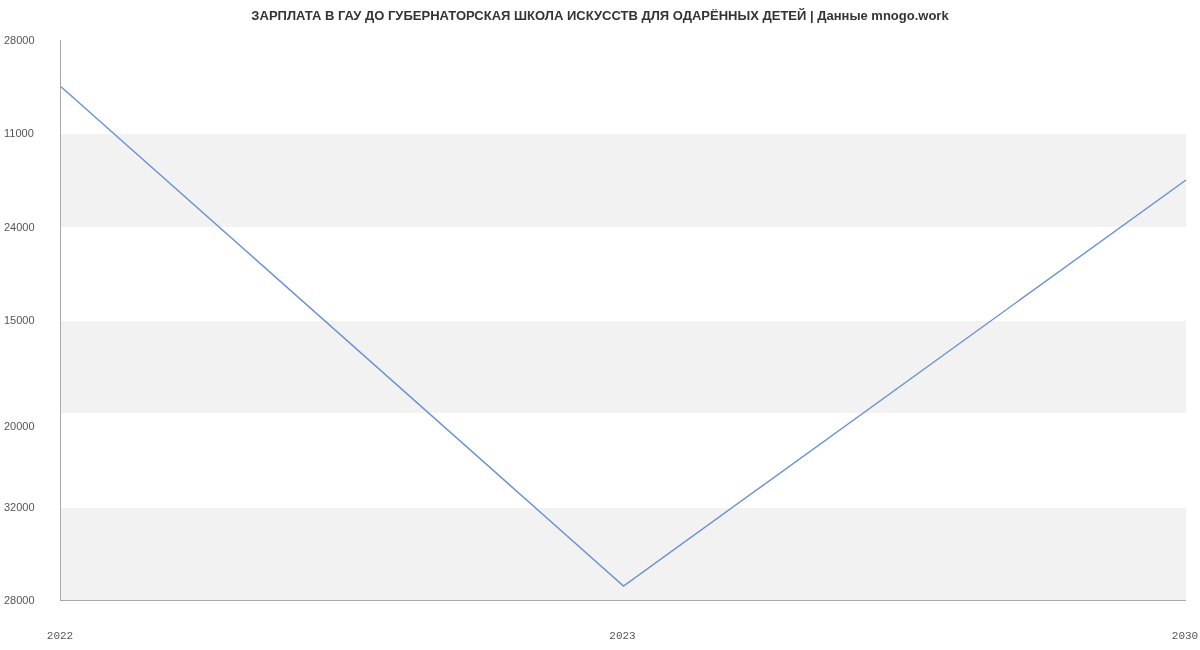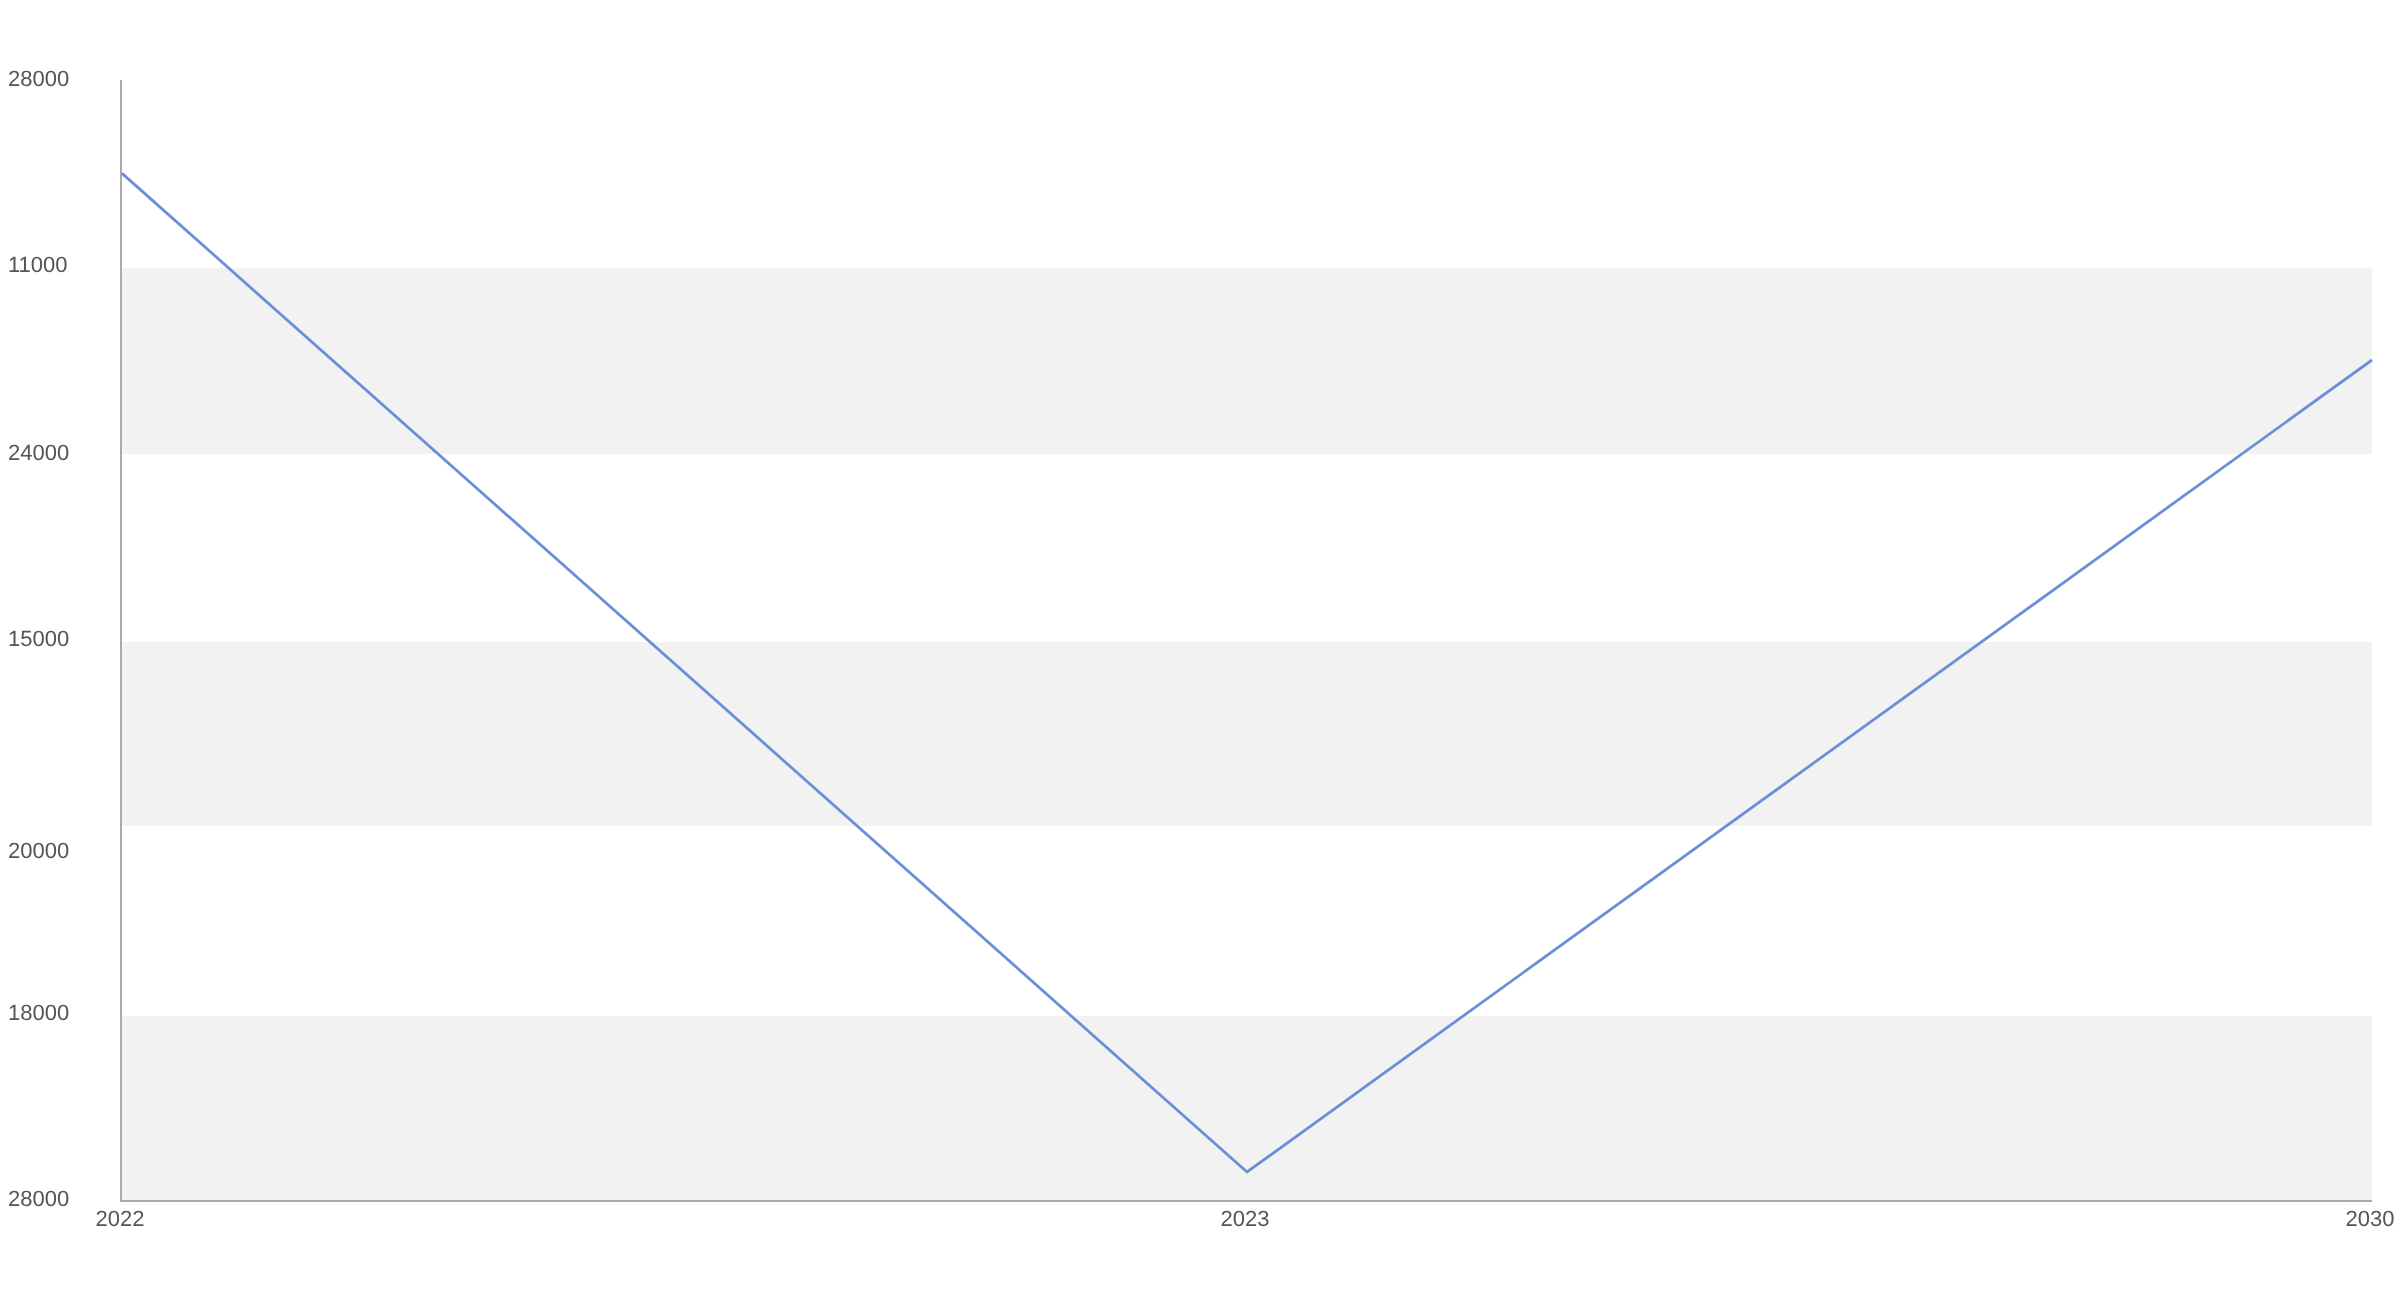--- a/index.html
+++ b/index.html
@@ -53,47 +53,49 @@
     position: absolute;
     right: 1148px; 
     font-size: 11px;
     color: #555;
     text-align: left;
     width: 48px;
     transform: translateY(-50%);
   }
   .xtick {
     position: absolute;
-    top: 604px;
+    top: 630px;
     font-size: 11px;
     color: #555;
     text-align: center;
     transform: translateX(-50%);
+    font-family: Liberation Mono, monospace;
   }
   svg.line {
     position: absolute;
     left: 0;
     top: 0;
     width: 1125px;
     height: 560px;
     overflow: visible;
   }
   svg.line path {
     fill: none;
     stroke: #6a8fd8;
     stroke-width: 1.4;
   }
 </style>
 </head>
 <body>
 
 <div class="chart-wrap">
+  <div class="title">ЗАРПЛАТА В ГАУ ДО ГУБЕРНАТОРСКАЯ ШКОЛА ИСКУССТВ ДЛЯ ОДАРЁННЫХ ДЕТЕЙ | Данные mnogo.work</div>
 
   <div class="ytick" style="top:600px">28000</div>
-  <div class="ytick" style="top:506.67px">18000</div>
+  <div class="ytick" style="top:506.67px">32000</div>
   <div class="ytick" style="top:426px">20000</div>
   <div class="ytick" style="top:320px">15000</div>
   <div class="ytick" style="top:226.67px">24000</div>
   <div class="ytick" style="top:133.33px">11000</div>
   <div class="ytick" style="top:40px">28000</div>
 
   <div class="xtick" style="left:60px">2022</div>
   <div class="xtick" style="left:622.5px">2023</div>
   <div class="xtick" style="left:1185px">2030</div>
 

